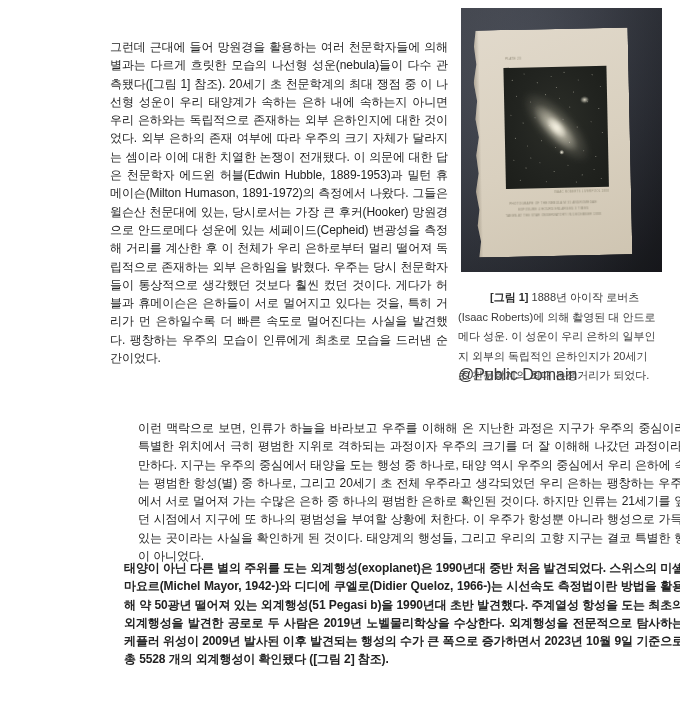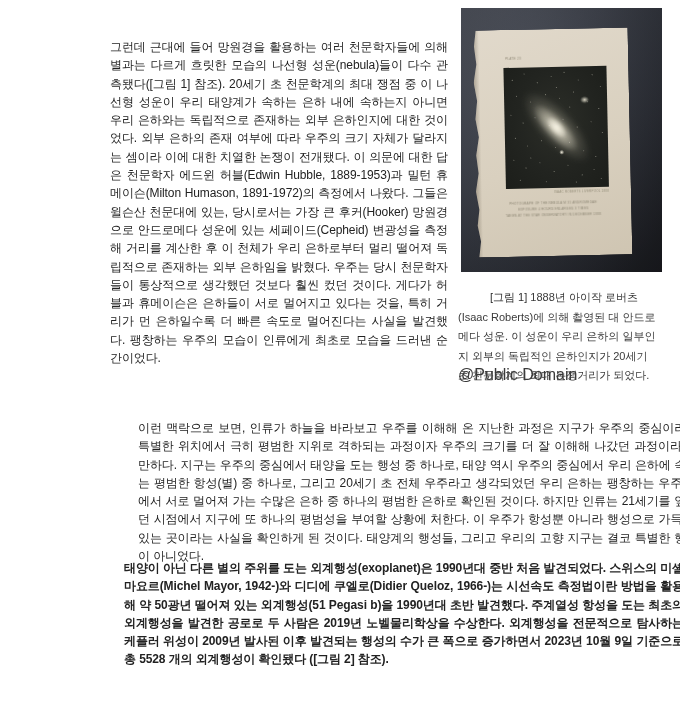--- a/index.html
+++ b/index.html
@@ -127,21 +127,21 @@
   #plate-cap-1 { top: 178px; }
   #plate-cap-2 { top: 184px; }
 
   
   #figure-caption {
     position: absolute;
     left: 458px; top: 288px; width: 198px;
     font-size: 11px; line-height: 19.5px;
     color: #3a3a3a; text-align: left;
   }
-  #figure-caption .cap-label { font-weight: normal; color: #2c2c2c; padding-left: 32px; }
+  #figure-caption .cap-label { font-weight: bold; color: #2c2c2c; padding-left: 32px; }
   #figure-credit {
     position: absolute;
     left: 458px; top: 365px; width: 198px;
     font-size: 16px; line-height: 19.5px; color: #3a3a3a;
   }
 </style>
 </head>
 <body>
 
 <p id="para-left" class="para">그런데 근대에 들어 망원경을 활용하는 여러 천문학자들에 의해 별과는 다르게 흐릿한 모습의 나선형 성운(nebula)들이 다수 관측됐다([그림 1] 참조). 20세기 초 천문학계의 최대 쟁점 중 이 나선형 성운이 우리 태양계가 속하는 은하 내에 속하는지 아니면 우리 은하와는 독립적으로 존재하는 외부 은하인지에 대한 것이었다. 외부 은하의 존재 여부에 따라 우주의 크기 자체가 달라지는 셈이라 이에 대한 치열한 논쟁이 전개됐다. 이 의문에 대한 답은 천문학자 에드윈 허블(Edwin Hubble, 1889-1953)과 밀턴 휴메이슨(Milton Humason, 1891-1972)의 측정에서 나왔다. 그들은 윌슨산 천문대에 있는, 당시로서는 가장 큰 후커(Hooker) 망원경으로 안드로메다 성운에 있는 세페이드(Cepheid) 변광성을 측정해 거리를 계산한 후 이 천체가 우리 은하로부터 멀리 떨어져 독립적으로 존재하는 외부 은하임을 밝혔다. 우주는 당시 천문학자들이 통상적으로 생각했던 것보다 훨씬 컸던 것이다. 게다가 허블과 휴메이슨은 은하들이 서로 멀어지고 있다는 것을, 특히 거리가 먼 은하일수록 더 빠른 속도로 멀어진다는 사실을 발견했다. 팽창하는 우주의 모습이 인류에게 최초로 모습을 드러낸 순간이었다.</p>

